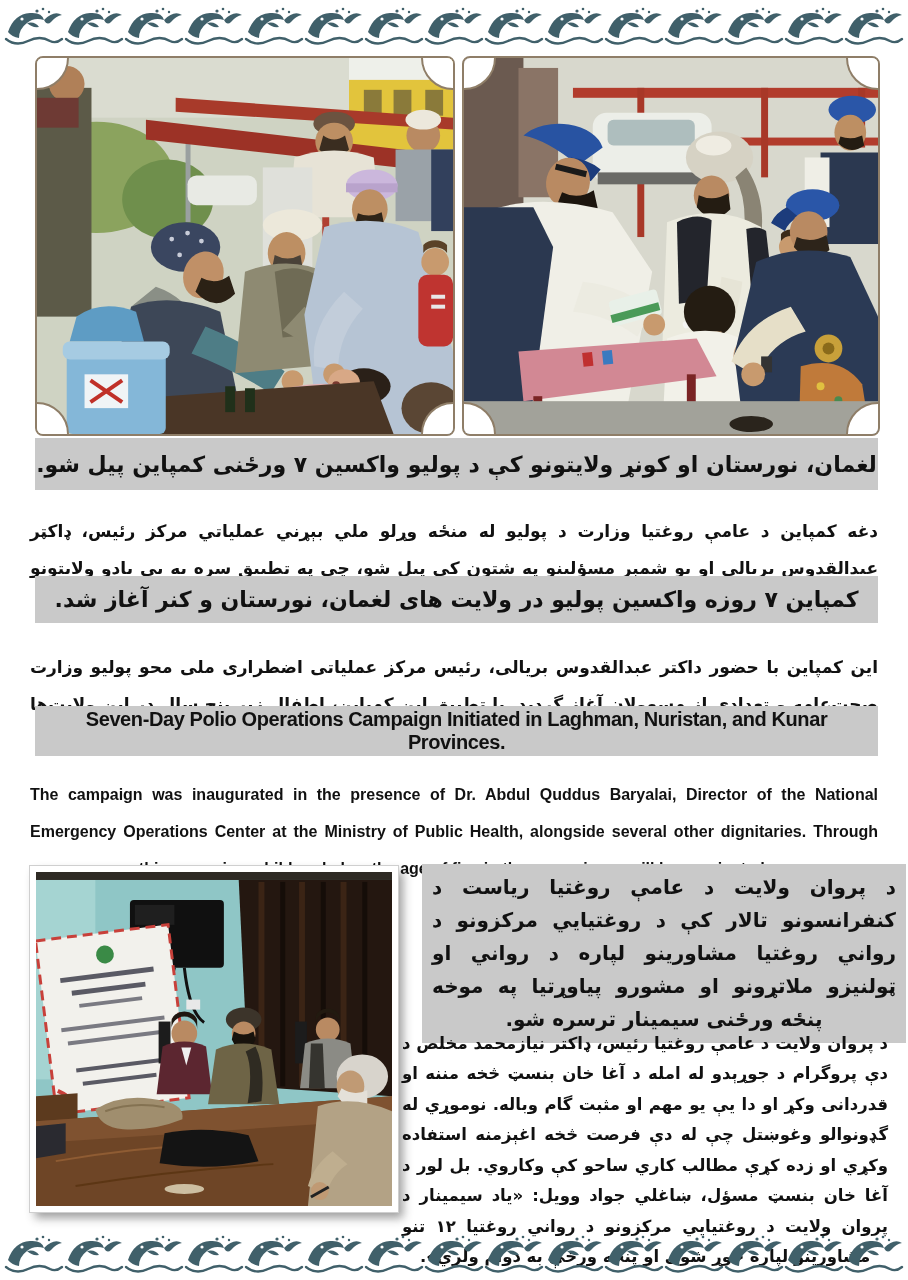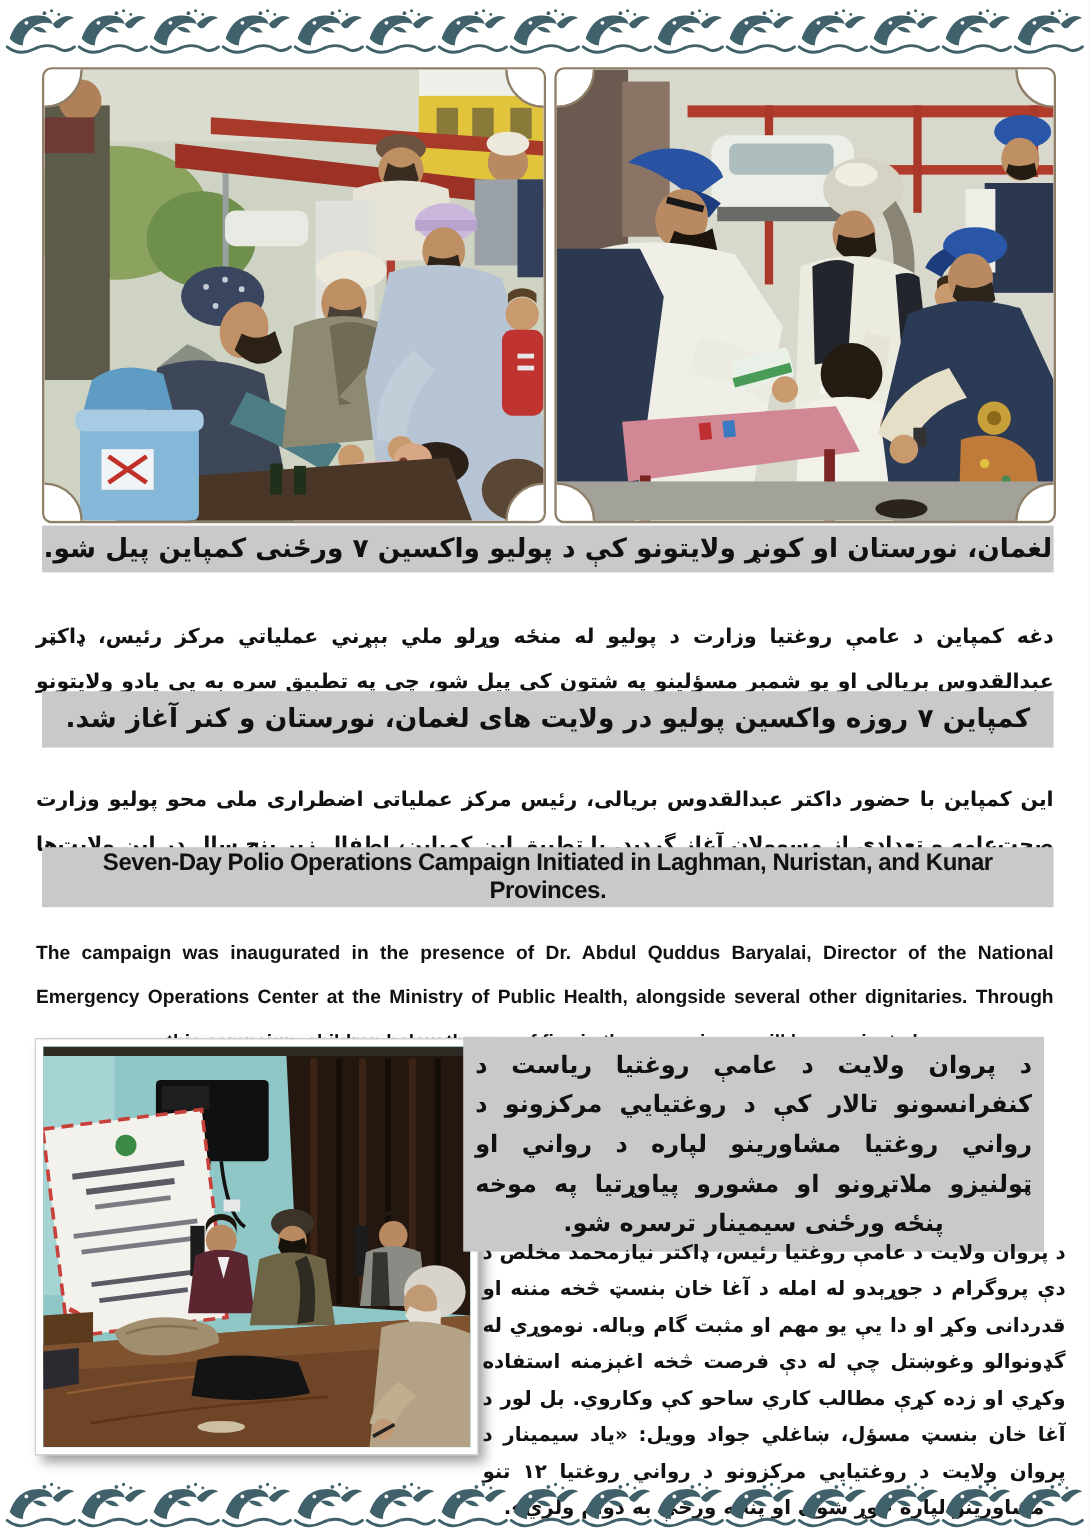--- a/index.html
+++ b/index.html
@@ -27,42 +27,42 @@
   }
   .notch.tl{left:-32px; top:-32px;} .notch.tr{right:-32px; top:-32px;}
   .notch.bl{left:-32px; bottom:-32px;} .notch.br{right:-32px; bottom:-32px;}
 
   .bar{
     position:absolute; left:35px; width:843px; background:#c9c9c9;
     display:flex; align-items:center; justify-content:center;
     font-weight:bold; text-align:center;
   }
   .bar.rtl{direction:rtl;}
-  .h1{top:438px; height:39px; font-size:22px;}
+  .h1{top:438px; height:52px; font-size:22px;}
   .h2{top:576px; height:47px; font-size:22px;}
   .h3{top:706px; height:50px; font-family:"Liberation Sans",sans-serif; font-size:20px; letter-spacing:-0.4px;}
 
   .para{
     position:absolute; left:30px; width:848px;
     font-weight:bold; text-align:justify; text-align-last:center;
   }
   .para.rtl{direction:rtl; font-size:17px; line-height:37px;}
   .p-ps{top:496px;}
   .p-fa{top:632px;}
   .p-en{top:760px; font-family:"Liberation Sans",sans-serif; font-size:16px; line-height:37px;}
 
   .photo-c{
     position:absolute; left:30px; top:866px; width:368px; height:346px;
     box-sizing:border-box; border:6px solid #ffffff; outline:1px solid #cfcfcf;
     box-shadow:5px 6px 9px rgba(40,40,40,.45); background:#8fc6c6; overflow:hidden;
   }
   .photo-c svg{display:block; width:100%; height:100%;}
 
   .bar-b{
-    position:absolute; left:386px; top:864px; width:484px; background:#c9c9c9;
+    position:absolute; left:422px; top:864px; width:484px; background:#c9c9c9;
     direction:rtl; font-weight:bold; font-size:20px; line-height:33px;
     text-align:justify; text-align-last:center; padding:7px 10px; box-sizing:border-box;
   }
   .para-b{
     position:absolute; left:402px; top:1012px; width:486px;
     direction:rtl; font-weight:bold; font-size:16.5px; line-height:30.5px;
     text-align:justify; text-align-last:center;
   }
 </style>
 </head>

